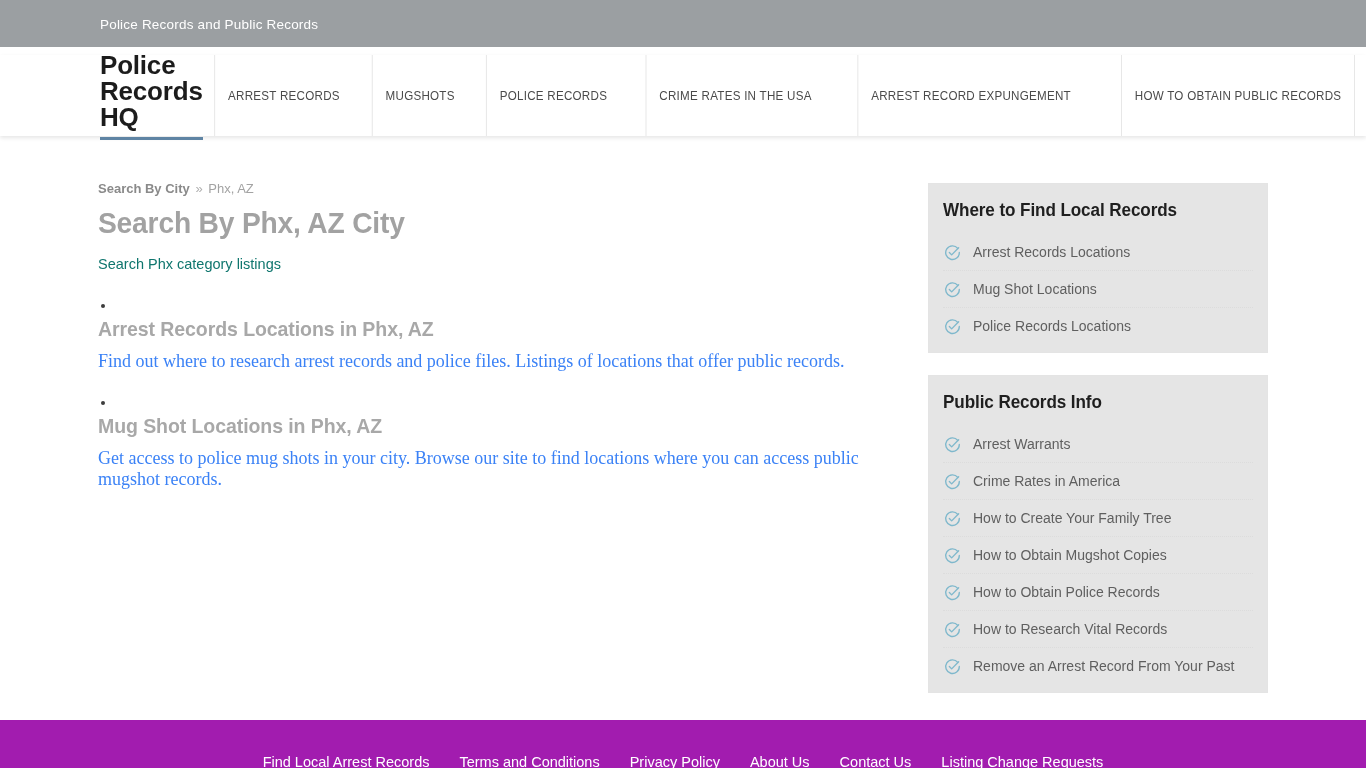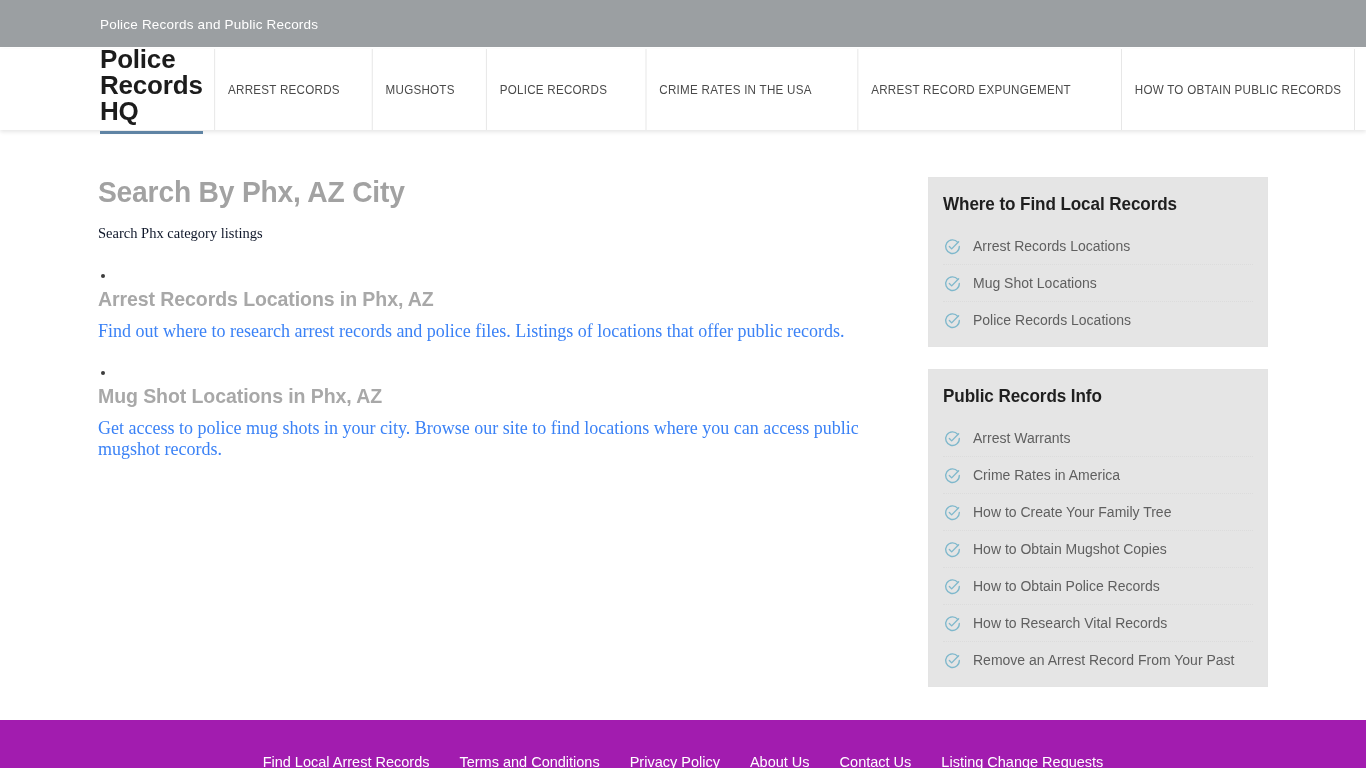--- a/index.html
+++ b/index.html
@@ -33,21 +33,21 @@
   
   .site-header {
     height: 81px;
     background: #ffffff;
     position: relative;
     box-shadow: 0 2px 4px rgba(0,0,0,.10);
     z-index: 5;
   }
   .header-inner {
     width: 1170px;
-    margin: 2px auto;
+    margin: 8px auto;
     height: 81px;
     display: flex;
     align-items: stretch;
   }
   .logo-wrap {
     width: 314px;
     display: flex;
     align-items: center;
     padding-left: 2px;
   }
@@ -116,23 +116,23 @@
     font-weight: bold;
     letter-spacing: -.2px;
     line-height: 1.1;
     margin-bottom: 17px;
     font-family: "Liberation Sans Narrow", "Liberation Sans", sans-serif;
     transform: scaleX(.94);
     transform-origin: left center;
   }
   .intro {
     font-size: 14.5px;
-    color: #0f172a;
+    color: #0f766e;
     margin-bottom: 32px;
-    font-family: Liberation Serif, serif;
+    font-family: Liberation Sans, sans-serif;
   }
 
   .listing { margin-bottom: 29px; }
   .listing-bullet {
     width: 4px;
     height: 4px;
     background: #3d3d3d;
     border-radius: 50%;
     margin-bottom: 9px;
     margin-left: 3px;
@@ -244,20 +244,25 @@
       <div class="nav-item">ARREST RECORD EXPUNGEMENT</div>
       <div class="nav-item">HOW TO OBTAIN PUBLIC RECORDS</div>
     </nav>
   </div>
 </header>
 
 <div class="page">
 
   <main class="content">
 
+    <div class="breadcrumb">
+      <span class="crumb-link">Search By City</span>
+      <span class="sep">»</span>
+      <span class="crumb-current">Phx, AZ</span>
+    </div>
 
     <h1 class="page-title">Search By Phx, AZ City</h1>
 
     <p class="intro">Search Phx category listings</p>
 
     <section class="listing">
       <div class="listing-bullet"></div>
       <h2 class="listing-title">Arrest Records Locations in Phx, AZ</h2>
       <p class="listing-desc">Find out where to research arrest records and police files. Listings of locations that offer public records.</p>
     </section>

